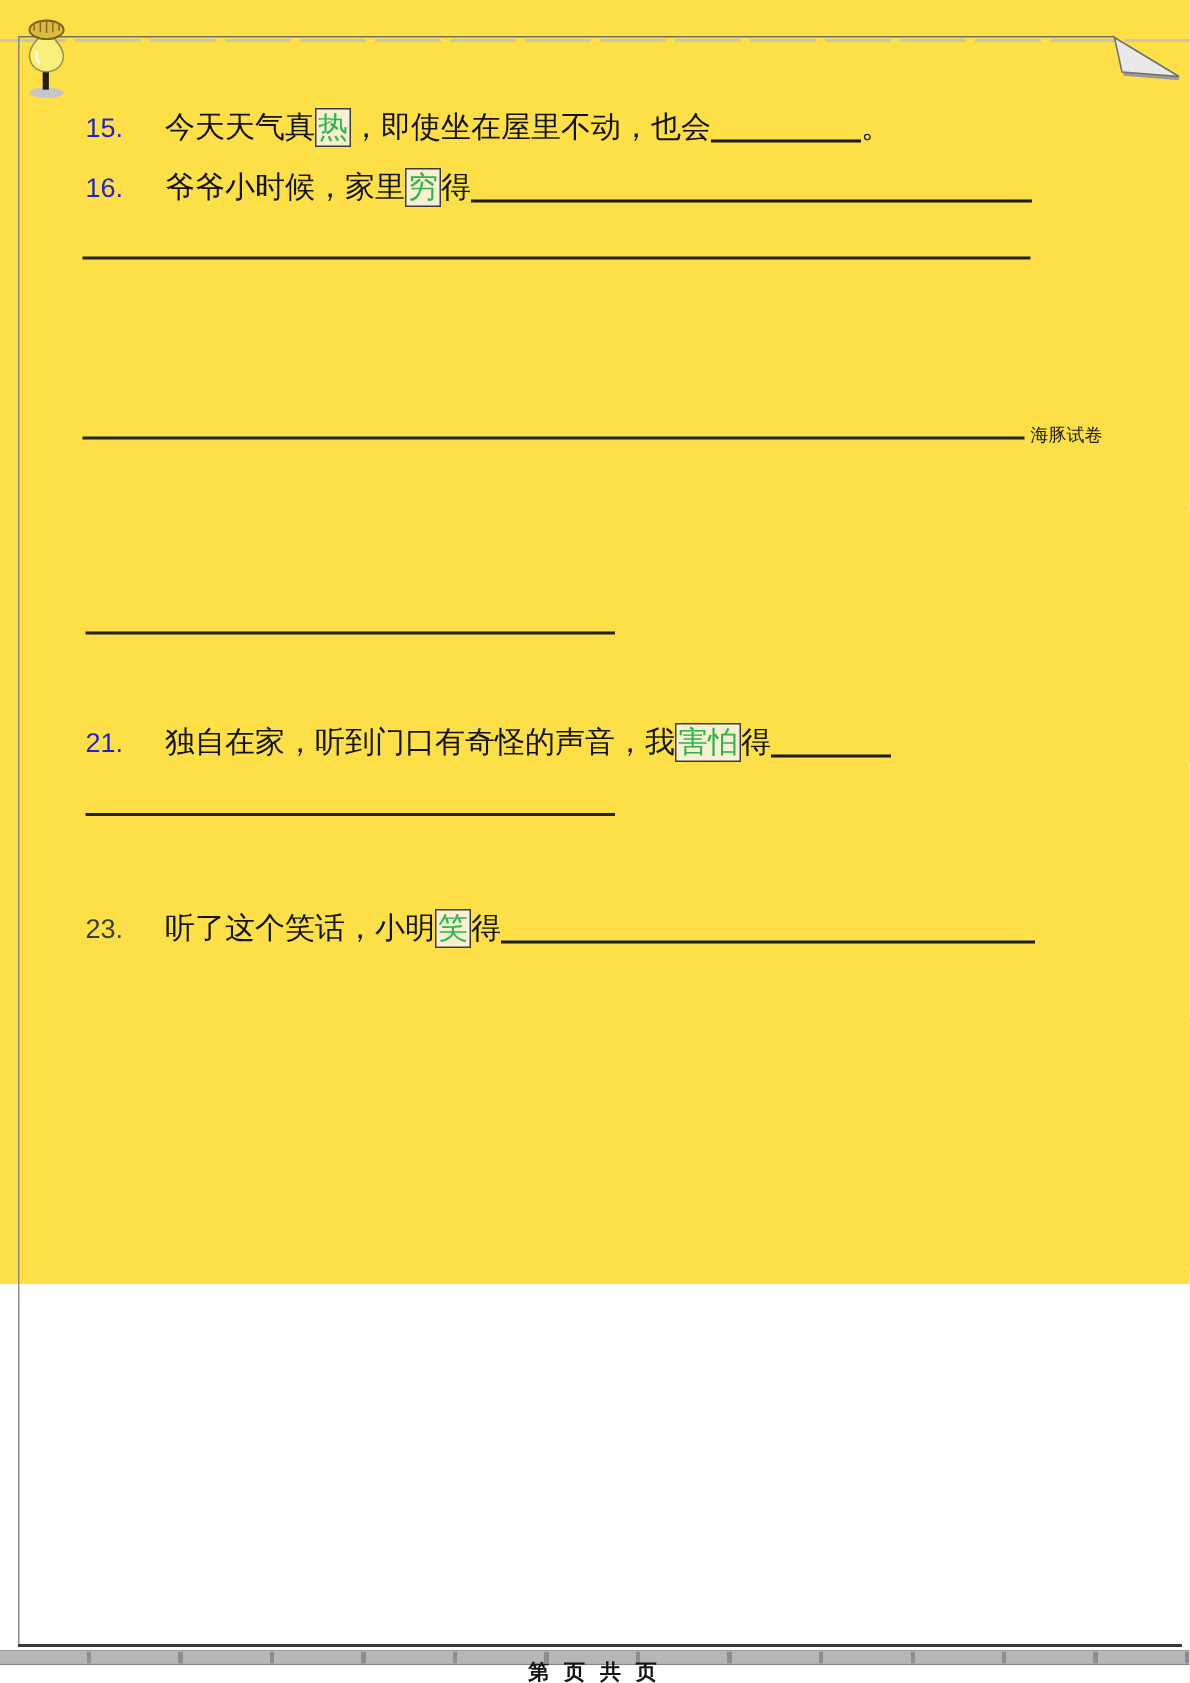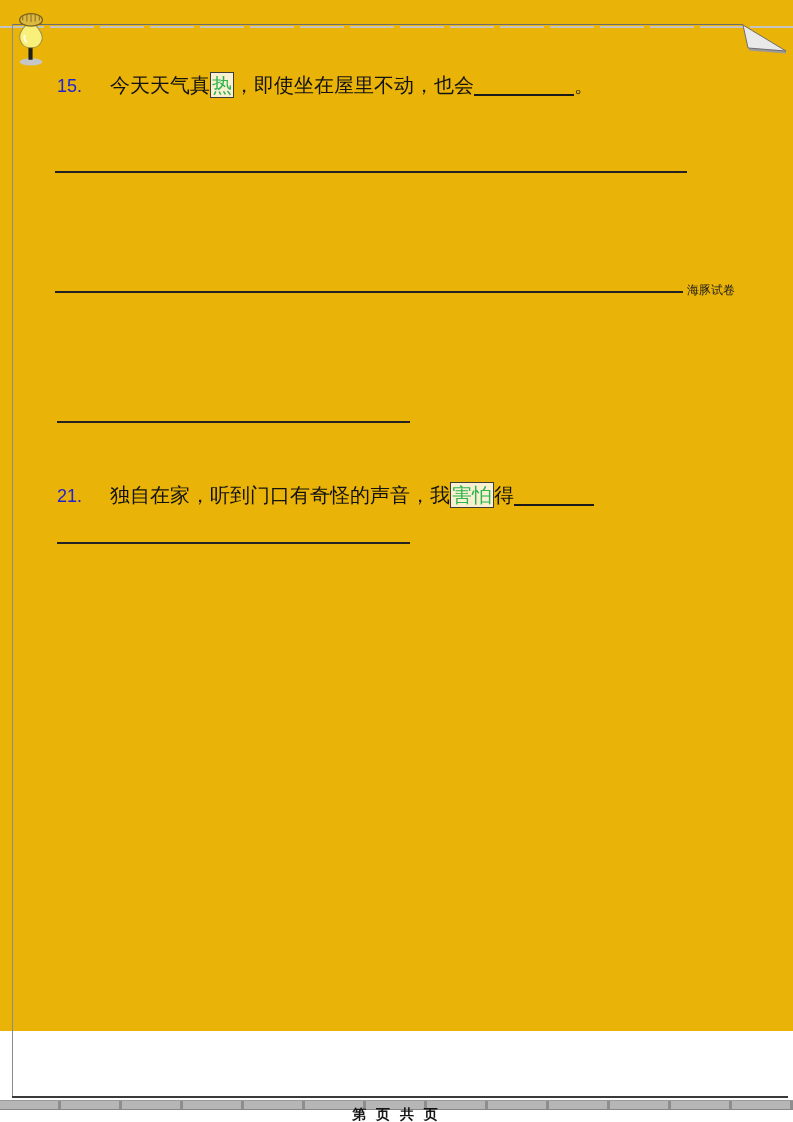--- a/index.html
+++ b/index.html
@@ -1,17 +1,17 @@
 <!DOCTYPE html>
 <html><head>
 <meta charset="utf-8">
 <style>
   html,body{margin:0;padding:0;background:#ffffff;width:793px;height:1122px;overflow:hidden;
     font-family:"Liberation Sans","DejaVu Sans",sans-serif;}
-  .page{position:absolute;left:0;top:0;width:793px;height:1031px;background:#eab308;}
+  .page{position:absolute;left:0;top:0;width:793px;height:856px;background:#fde047;}
 
   
   .border-top{position:absolute;left:12px;top:24px;width:731px;height:0;border-top:1px solid #6e6e6e;}
   .border-left{position:absolute;left:12px;top:24px;width:0;height:1073px;border-left:1px solid #8a8a8a;}
   .border-bottom{position:absolute;left:12px;top:1096px;width:776px;height:0;border-top:2px solid #3a3a3a;}
   .grid-dashes-top{position:absolute;left:0;top:26px;width:793px;height:2px;
     background:repeating-linear-gradient(90deg,#c4c4c4 0 44px,transparent 44px 50px);}
   .ruler-bar{position:absolute;left:0;top:1100px;width:793px;height:8px;
     background:repeating-linear-gradient(90deg,#b6b6b6 0 58px,#8d8d8d 58px 61px);
     border-top:1px solid #9a9a9a;border-bottom:1px solid #858585;}
@@ -58,32 +58,38 @@
     <path d="M22 12 C16 17 10.5 24 12.5 30 C14 35.5 19 37.5 23 37.5 C27 37.5 32 35.5 33.5 30 C35.5 24 29 17 24 12 Z" fill="#f9f07c" stroke="#97914a" stroke-width="1"></path>
     <path d="M17 25 C16 28 17 31 19 32" stroke="#ffffff" stroke-width="2" fill="none" opacity="0.8"></path>
     <ellipse cx="23" cy="10.5" rx="11" ry="6" fill="#dcb93f" stroke="#77621c" stroke-width="1.2"></ellipse>
     <path d="M15 6.5 L15 11 M19 5.2 L19 12 M23 5 L23 12.5 M27 5.2 L27 12 M31 6.5 L31 11" stroke="#8a6f1f" stroke-width="1" fill="none"></path>
   </svg>
 
   <div class="qrow" style="top:72px">
     <span class="num">15.</span><span>今天天气真</span><span class="kw">热</span><span>，即使坐在屋里不动，也会</span><span class="blank" style="width:100px"></span><span>。</span>
   </div>
 
+  <div class="qrow" style="top:112px">
+    <span class="num">16.</span><span>爷爷小时候，家里</span><span class="kw">穷</span><span>得</span><span class="blank" style="width:374px"></span>
+  </div>
   <div class="ansline" style="top:171px;left:55px;width:632px"></div>
 
 
   <div class="ansline" style="top:291px;left:55px;width:628px"></div>
   <span class="watermark">海豚试卷</span>
 
 
   <div class="ansline" style="top:421px;left:57px;width:353px"></div>
 
   <div class="qrow" style="top:482px">
     <span class="num">21.</span><span>独自在家，听到门口有奇怪的声音，我</span><span class="kw">害怕</span><span>得</span><span class="blank" style="width:80px"></span>
   </div>
   <div class="ansline" style="top:542px;left:57px;width:353px"></div>
 
 
+  <div class="qrow black-num" style="top:606px">
+    <span class="num">23.</span><span>听了这个笑话，小明</span><span class="kw">笑</span><span>得</span><span class="blank" style="width:356px"></span>
+  </div>
 
   <div class="ruler-bar"></div>
   <div class="footer">第 页 共 页</div>
 
 </div>
 
 </body></html>

